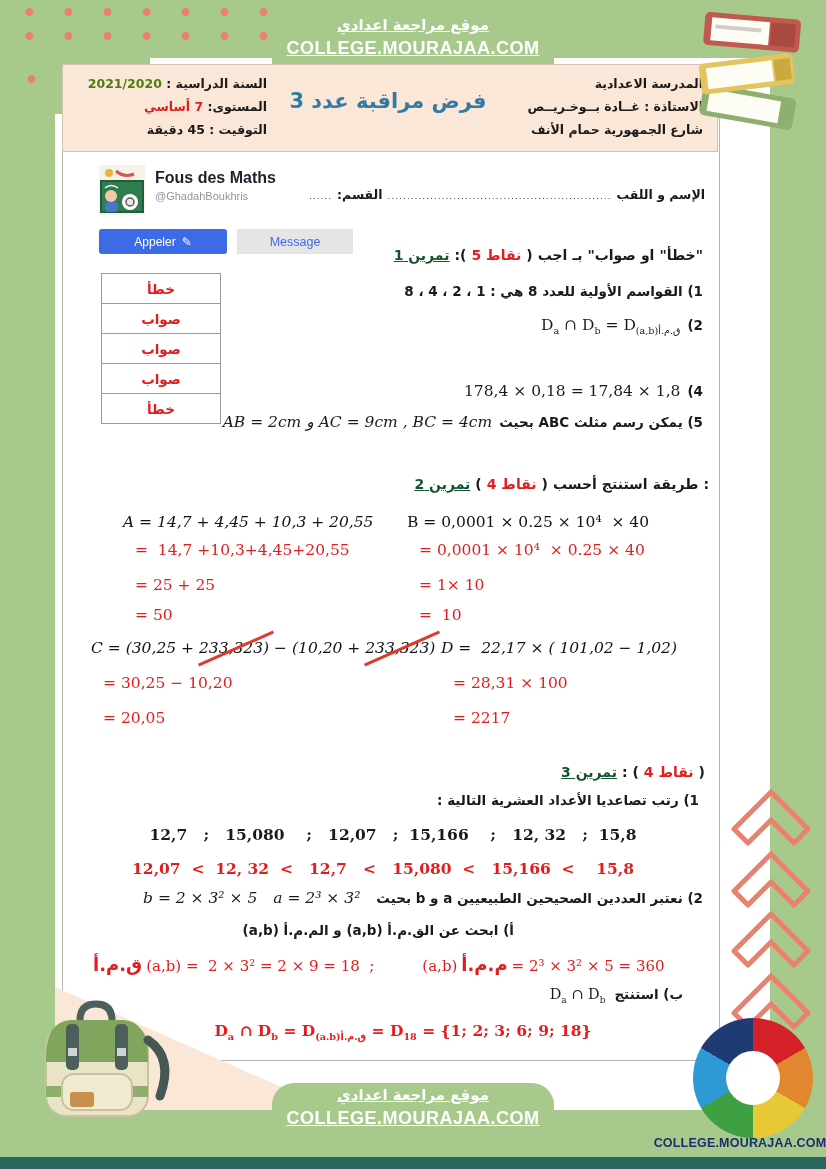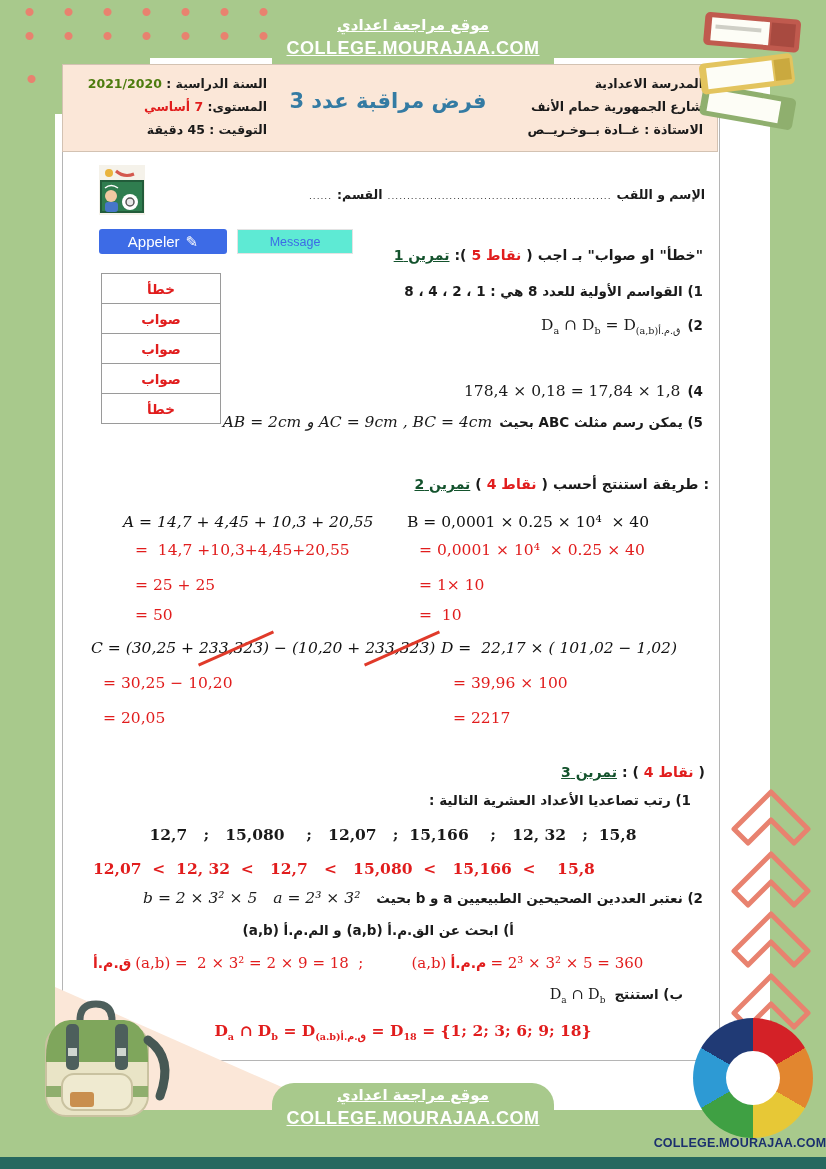--- a/index.html
+++ b/index.html
@@ -32,23 +32,23 @@
   .info{left:14px;top:7px;direction:rtl;text-align:right;font-size:12.5px;font-weight:bold;line-height:1.85;width:190px;}
   .blue{color:#4d7c0f;}
   .redv{color:#e11d1d;}
   
   .card{left:36px;top:100px;width:310px;}
   .card-head{display:flex;align-items:flex-start;}
   .card-names{margin-left:10px;padding-top:4px;font-family:"Liberation Sans",sans-serif;}
   .card-name{font-size:16px;font-weight:bold;color:#1d2129;}
   .card-handle{font-size:11px;color:#90949c;margin-top:3px;}
   .card-buttons{margin-top:14px;display:flex;}
-  .btn-appeler{width:128px;height:25px;background:#3d6be6;color:#fff;font-size:15px;border:none;border-radius:3px;
+  .btn-appeler{width:128px;height:25px;background:#3d6be6;color:#fff;font-size:12px;border:none;border-radius:3px;
     display:flex;align-items:center;justify-content:center;gap:6px;font-family:"Liberation Sans",sans-serif;cursor:pointer;}
-  .btn-message{width:116px;height:25px;background:#5eead4;color:#3d6be6;font-size:12.5px;border:1px solid #e3e3e3;
+  .btn-message{width:116px;height:25px;background:#e5e5e5;color:#3d6be6;font-size:12.5px;border:1px solid #e3e3e3;
     display:flex;align-items:center;justify-content:center;margin-left:10px;font-family:"Liberation Sans",sans-serif;cursor:pointer;}
   
   .name-line{right:14px;top:122px;direction:rtl;display:flex;gap:5px;align-items:baseline;font-size:12.5px;font-weight:bold;}
   .dotted{font-weight:normal;font-size:9px;letter-spacing:1px;color:#333;}
   
   .exh{display:flex;gap:5px;align-items:baseline;font-size:14px;font-weight:bold;direction:ltr;}
   .exh span{direction:ltr;unicode-bidi:isolate;}
   .ettl{color:#14532d;text-decoration:underline;}
   .pts{color:#e11d1d;}
   .ex1-head{right:16px;top:182px;}
@@ -69,31 +69,31 @@
   .calc{position:absolute;font-size:15.5px;}
   .given{font-family:"DejaVu Serif","DejaVu Sans",serif;white-space:pre;color:#111;}
   .step{position:absolute;left:12px;color:#e11d1d;font-family:"DejaVu Serif","DejaVu Sans",serif;white-space:pre;}
   .calcA{left:60px;top:448px;width:300px;} .calcB{left:344px;top:448px;width:300px;}
   .calcC{left:28px;top:574px;width:340px;} .calcD{left:378px;top:574px;width:280px;}
   .s1{top:28px;} .s2{top:63px;} .s3{top:93px;}
   .cs1{top:35px;} .cs2{top:70px;}
   .slash{position:relative;display:inline-block;}
   .slash::after{content:"";position:absolute;left:-4px;right:-8px;top:45%;height:3px;background:#e03a2a;transform:rotate(-24deg);}
   
-  .e3q1{right:28px;top:727px;direction:rtl;font-size:13.5px;font-weight:bold;}
+  .e3q1{right:20px;top:727px;direction:rtl;font-size:13.5px;font-weight:bold;}
   .e3nums{left:70px;top:760px;width:520px;text-align:center;font-family:"DejaVu Serif","DejaVu Sans",serif;
     font-size:15.5px;font-weight:bold;white-space:pre;}
-  .e3ord{left:30px;top:794px;width:580px;text-align:left;color:#e11d1d;font-family:"DejaVu Serif","DejaVu Sans",serif;
+  .e3ord{left:30px;top:794px;width:580px;text-align:center;color:#e11d1d;font-family:"DejaVu Serif","DejaVu Sans",serif;
     font-size:15.5px;font-weight:bold;white-space:pre;}
   .e3q2{right:16px;top:824px;direction:rtl;display:flex;gap:16px;align-items:baseline;font-size:13.5px;font-weight:bold;}
   .e3q2a{right:205px;top:857px;direction:rtl;font-size:13.5px;font-weight:bold;}
   .e3ans{left:30px;top:889px;width:600px;display:flex;align-items:baseline;color:#e11d1d;}
   .g1,.g2{display:flex;gap:4px;align-items:baseline;}
   .g2{margin-left:48px;}
-  .rlabel{font-size:14px;font-weight:bold;color:#e11d1d;}
+  .rlabel{font-size:18px;font-weight:bold;color:#e11d1d;}
   .rmath{font-family:"DejaVu Serif","DejaVu Sans",serif;font-size:15px;white-space:pre;direction:ltr;unicode-bidi:isolate;}
   .e3q2b{right:36px;top:921px;direction:rtl;display:flex;gap:9px;align-items:baseline;font-size:13.5px;font-weight:bold;}
   .e3final{left:130px;top:956px;width:420px;text-align:center;color:#e11d1d;
     font-family:"DejaVu Serif","DejaVu Sans",serif;font-size:15.5px;font-weight:bold;white-space:pre;direction:ltr;}
   .e3final sub{font-size:.62em;}
   
   .tri{left:55px;top:987px;width:0;height:0;border-bottom:128px solid #fbe7d8;border-right:290px solid transparent;z-index:4;}
   .pgnum{left:76px;top:1032px;color:#fff;font-size:18px;z-index:5;font-family:"DejaVu Serif",serif;}
   .backpack{left:18px;top:996px;z-index:6;}
   .chev{left:730px;width:82px;height:62px;z-index:4;}
@@ -139,22 +139,22 @@
       <rect x="76" y="17" width="24" height="23" fill="#a84a40"></rect>
       <rect x="20" y="24" width="46" height="4" fill="#cfcfc6"></rect>
     </g>
 </svg>
 
 <div class="abs page">
 
   <div class="abs head-box">
     <div class="abs school">
       <div>المدرسة الاعدادية</div>
+      <div>الاستاذة : غــادة بــوخـريــص</div>
       <div>شارع الجمهورية  حمام الأنف</div>
-      <div>الاستاذة : غــادة بــوخـريــص</div>
     </div>
     <div class="abs big-title">فرض مراقبة عدد 3</div>
     <div class="abs info">
       <div>
         <span>السنة الدراسية :</span>
         <span class="blue">2021/2020</span>
       </div>
       <div>
         <span>المستوى:</span>
         <span class="redv">7 أساسي</span>
@@ -172,20 +172,24 @@
         <rect width="46" height="50" fill="#f5f2ea"></rect>
         <circle cx="10" cy="8" r="4" fill="#e9b33c"></circle>
         <path d="M17 6 q8 7 18 3" stroke="#d4584e" stroke-width="3" fill="none"></path>
         <rect x="2" y="16" width="42" height="31" fill="#2f7d4f" stroke="#225c3a" stroke-width="2"></rect>
         <path d="M6 23 q6 -5 13 0" stroke="#fff" stroke-width="1.5" fill="none"></path>
         <circle cx="12" cy="31" r="6" fill="#f2c9a2"></circle>
         <rect x="6" y="37" width="13" height="10" rx="3" fill="#4676c8"></rect>
         <circle cx="31" cy="37" r="8" fill="#fff"></circle>
         <circle cx="31" cy="37" r="4" fill="#e8e8e8" stroke="#555" stroke-width="1.5"></circle>
       </svg>
+      <div class="card-names">
+        <div class="card-name">Fous des Maths</div>
+        <div class="card-handle">@GhadahBoukhris</div>
+      </div>
     </div>
     <div class="card-buttons">
       <button class="btn-appeler">
         <span>Appeler</span>
         <span>✎</span>
       </button>
       <button class="btn-message">
         <span>Message</span>
       </button>
     </div>
@@ -267,21 +271,21 @@
     <div class="step s2">= 1× 10</div>
     <div class="step s3">=  10</div>
   </div>
   <div class="calc calcC">
     <div class="given mi"><span>C = (30,25 + </span><span class="slash">233,323)</span><span> − (10,20 + </span><span class="slash">233,323)</span></div>
     <div class="step cs1">= 30,25 − 10,20</div>
     <div class="step cs2">= 20,05</div>
   </div>
   <div class="calc calcD">
     <div class="given mi">D =  22,17 × ( 101,02 − 1,02)</div>
-    <div class="step cs1">= 39,96 × 100</div>
+    <div class="step cs1">= 28,31 × 100</div>
     <div class="step cs2">= 2217</div>
   </div>
 
   <div class="abs exh ex3-head">
     <span class="ettl">تمرين 3</span>
     <span>: (</span>
     <span class="pts">4 نقاط</span>
     <span>)</span>
   </div>
 

